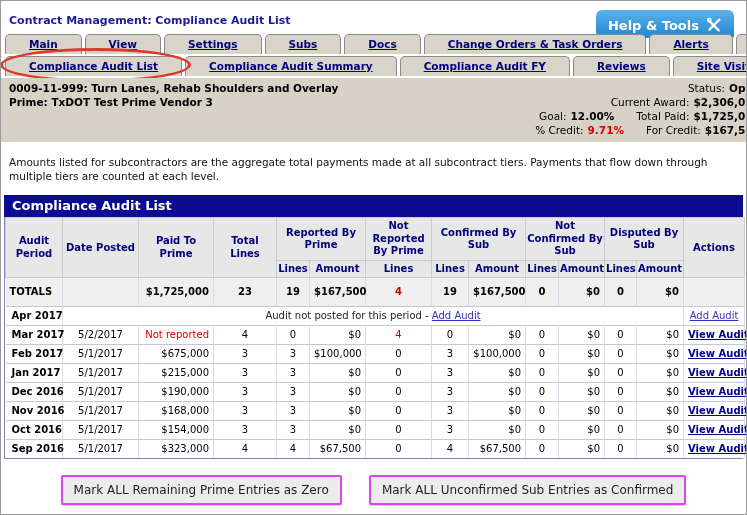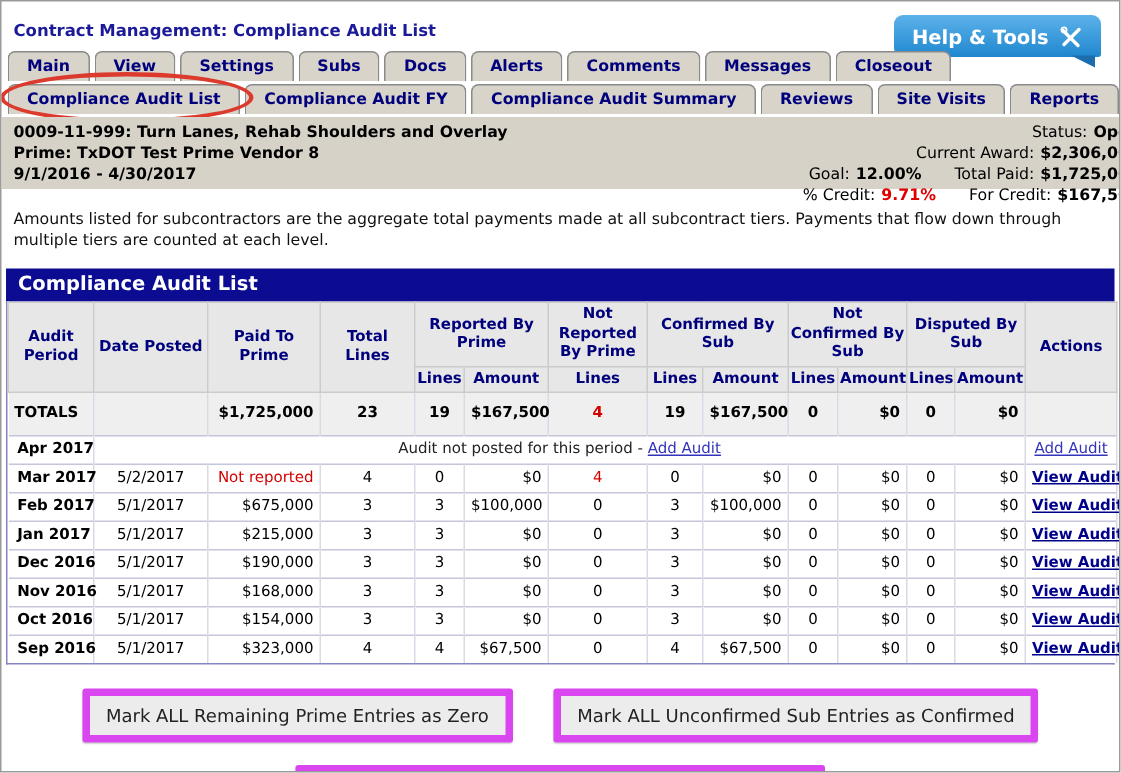--- a/index.html
+++ b/index.html
@@ -20,31 +20,31 @@
     content:""; position:absolute; right:4px; bottom:-7px; width:0; height:0;
     border-left:16px solid transparent; border-top:8px solid #1b6dae;
   }
   .tools-icon svg { display:block; }
   
   .tabs { margin:7px 0 0 4px; position:relative; }
   .tab-row { display:flex; gap:3px; align-items:flex-end; }
   .tab {
     background:#d8d4ca; border:1px solid #8a8a8a; border-bottom:none;
     border-radius:5px 5px 0 0; color:#00007d; font-weight:bold; font-size:10.5px;
-    padding:3px 12px 4px; white-space:nowrap; cursor:pointer;
+    padding:3px 23px 4px; white-space:nowrap; cursor:pointer;text-decoration:underline;
   }
   .tab-row2 { margin-top:2px; }
   .tab-wrap { position:relative; }
   .red-ellipse {
     position:absolute; left:-5px; right:-9px; top:-8px; bottom:-6px;
     border:3px solid #dd3a2e; border-radius:50%; pointer-events:none;
   }
   
   .info-bar {
-    background:#d6d2c8; margin-top:2px; height:48px; position:relative;
+    background:#d6d2c8; margin-top:2px; height:64px; position:relative;
     font-size:10.5px; line-height:14px;
   }
   .info-left { position:absolute; left:8px; top:3px; font-weight:bold; }
   .info-right { position:absolute; right:-14px; top:3px; text-align:right; }
   .info-line { display:flex; justify-content:flex-end; gap:22px; }
   .info-line b { margin-left:4px; }
   .red-text { color:#e00000; }
   
   .note { margin:14px 8px 12px; font-size:10.5px; line-height:1.3; color:#111; width:735px; }
   
@@ -67,21 +67,21 @@
   .ctr { text-align:center; }
   .amt { text-align:right; }
   .red { color:#d40000; }
   .msg-cell { text-align:center; color:#222; }
   .link { color:#3333bb; text-decoration:underline; cursor:pointer; }
   .view-link { color:#00008b; font-weight:bold; text-decoration:underline; cursor:pointer; }
   .act { text-align:center; white-space:nowrap; }
   
   .footer { margin-top:16px; text-align:center; }
   .btn {
-    font-family:inherit; background:#ececec; border:5px solid #d946ef; border-radius:2px;
+    font-family:inherit; background:#ececec; border:2px solid #d946ef; border-radius:2px;
     padding:6px 11px; font-size:12px; color:#222; cursor:pointer;
     box-shadow:0 1px 1px rgba(0,0,0,.18); margin:0 11px;
   }
   .footer-row2 { margin-top:15px; }
 </style>
 </head>
 <body>
 
 <div class="page-title">Contract Management: Compliance Audit List</div>
 <div class="help-btn">
@@ -95,43 +95,43 @@
   </span>
 </div>
 
 <div class="tabs">
   <div class="tab-row">
     <div class="tab">Main</div>
     <div class="tab">View</div>
     <div class="tab">Settings</div>
     <div class="tab">Subs</div>
     <div class="tab">Docs</div>
+    <div class="tab">Change Orders &amp; Task Orders</div>
     <div class="tab">Alerts</div>
     <div class="tab">Comments</div>
     <div class="tab">Messages</div>
     <div class="tab">Closeout</div>
   </div>
   <div class="tab-row tab-row2">
     <div class="tab-wrap">
       <div class="tab">Compliance Audit List</div>
       <div class="red-ellipse"></div>
     </div>
+    <div class="tab">Compliance Audit Summary</div>
     <div class="tab">Compliance Audit FY</div>
-    <div class="tab">Compliance Audit Summary</div>
     <div class="tab">Reviews</div>
     <div class="tab">Site Visits</div>
     <div class="tab">Reports</div>
   </div>
 </div>
 
 <div class="info-bar">
   <div class="info-left">
     <div>0009-11-999: Turn Lanes, Rehab Shoulders and Overlay</div>
-    <div>Prime: TxDOT Test Prime Vendor 8</div>
-    <div>9/1/2016 - 4/30/2017</div>
+    <div>Prime: TxDOT Test Prime Vendor 3</div>
   </div>
   <div class="info-right">
     <div class="info-line">
       <span><span>Status:</span><b>Open</b></span>
     </div>
     <div class="info-line">
       <span><span>Current Award:</span><b>$2,306,000</b></span>
     </div>
     <div class="info-line">
       <span><span>Goal:</span><b>12.00%</b></span>

